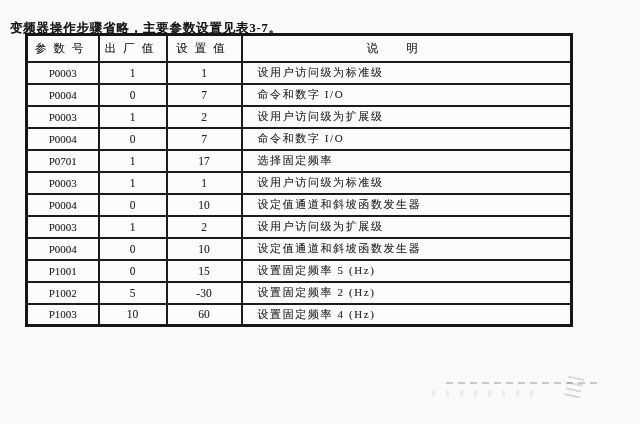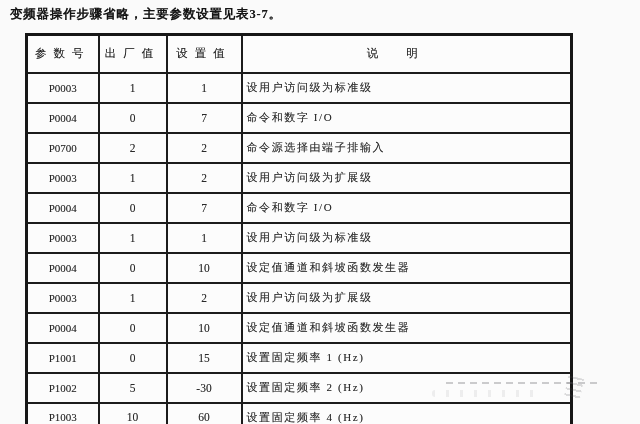--- a/index.html
+++ b/index.html
@@ -11,21 +11,21 @@
     height: 424px;
     position: relative;
     background: #fafafa;
     font-family: "Liberation Serif", "DejaVu Serif", serif;
     color: #242424;
     overflow: hidden;
   }
   .doc-title {
     position: absolute;
     left: 10px;
-    top: 6px;
+    top: 20px;
     font-size: 12.5px;
     font-weight: bold;
     letter-spacing: 0.8px;
     color: #141414;
     text-shadow: 0 0 0.5px rgba(0,0,0,0.35);
     white-space: nowrap;
   }
   table.param-table {
     position: absolute;
     left: 25px;
@@ -41,31 +41,31 @@
     font-size: 11px;
     font-weight: normal;
     text-align: center;
     vertical-align: middle;
     padding: 0;
     overflow: hidden;
     white-space: nowrap;
     color: #2a2a2a;
     text-shadow: 0 0 0.4px rgba(40,40,40,0.4);
   }
-  .param-table thead tr { height: 38px; }
-  .param-table tbody tr { height: 30px; }
+  .param-table thead tr { height: 27px; }
+  .param-table tbody tr { height: 22px; }
   .param-table th {
     font-size: 11.5px;
     color: #222;
   }
   .hdr-spaced { letter-spacing: 7px; padding-left: 7px; }
   .hdr-wide   { letter-spacing: 28px; padding-left: 28px; }
   td.cell-desc {
     text-align: left;
-    padding-left: 4px;
+    padding-left: 15px;
     letter-spacing: 1.6px;
   }
   td.cell-num { font-size: 11.5px; }
   
   .artifact-dashes {
     position: absolute;
     left: 446px;
     top: 382px;
     width: 152px;
     height: 2px;
@@ -124,41 +124,41 @@
     <td class="cell-desc">设用户访问级为标准级</td>
   </tr>
 
   <tr>
     <td class="cell-param">P0004</td>
     <td class="cell-num">0</td>
     <td class="cell-num">7</td>
     <td class="cell-desc">命令和数字 I/O</td>
   </tr>
 
-  <tr>
-    <td class="cell-param">P0700</td>
-    <td class="cell-num">2</td>
-    <td class="cell-num">2</td>
-    <td class="cell-desc">命令源选择由端子排输入</td>
-  </tr>
 
   <tr>
     <td class="cell-param">P0003</td>
     <td class="cell-num">1</td>
     <td class="cell-num">2</td>
     <td class="cell-desc">设用户访问级为扩展级</td>
   </tr>
 
   <tr>
     <td class="cell-param">P0004</td>
     <td class="cell-num">0</td>
     <td class="cell-num">7</td>
     <td class="cell-desc">命令和数字 I/O</td>
   </tr>
 
+  <tr>
+    <td class="cell-param">P0701</td>
+    <td class="cell-num">1</td>
+    <td class="cell-num">17</td>
+    <td class="cell-desc">选择固定频率</td>
+  </tr>
 
 
 
   <tr>
     <td class="cell-param">P0003</td>
     <td class="cell-num">1</td>
     <td class="cell-num">1</td>
     <td class="cell-desc">设用户访问级为标准级</td>
   </tr>
 
@@ -181,21 +181,21 @@
     <td class="cell-param">P0004</td>
     <td class="cell-num">0</td>
     <td class="cell-num">10</td>
     <td class="cell-desc">设定值通道和斜坡函数发生器</td>
   </tr>
 
   <tr>
     <td class="cell-param">P1001</td>
     <td class="cell-num">0</td>
     <td class="cell-num">15</td>
-    <td class="cell-desc">设置固定频率 1 (Hz)</td>
+    <td class="cell-desc">设置固定频率 5 (Hz)</td>
   </tr>
 
   <tr>
     <td class="cell-param">P1002</td>
     <td class="cell-num">5</td>
     <td class="cell-num">-30</td>
     <td class="cell-desc">设置固定频率 2 (Hz)</td>
   </tr>
 
   <tr>

